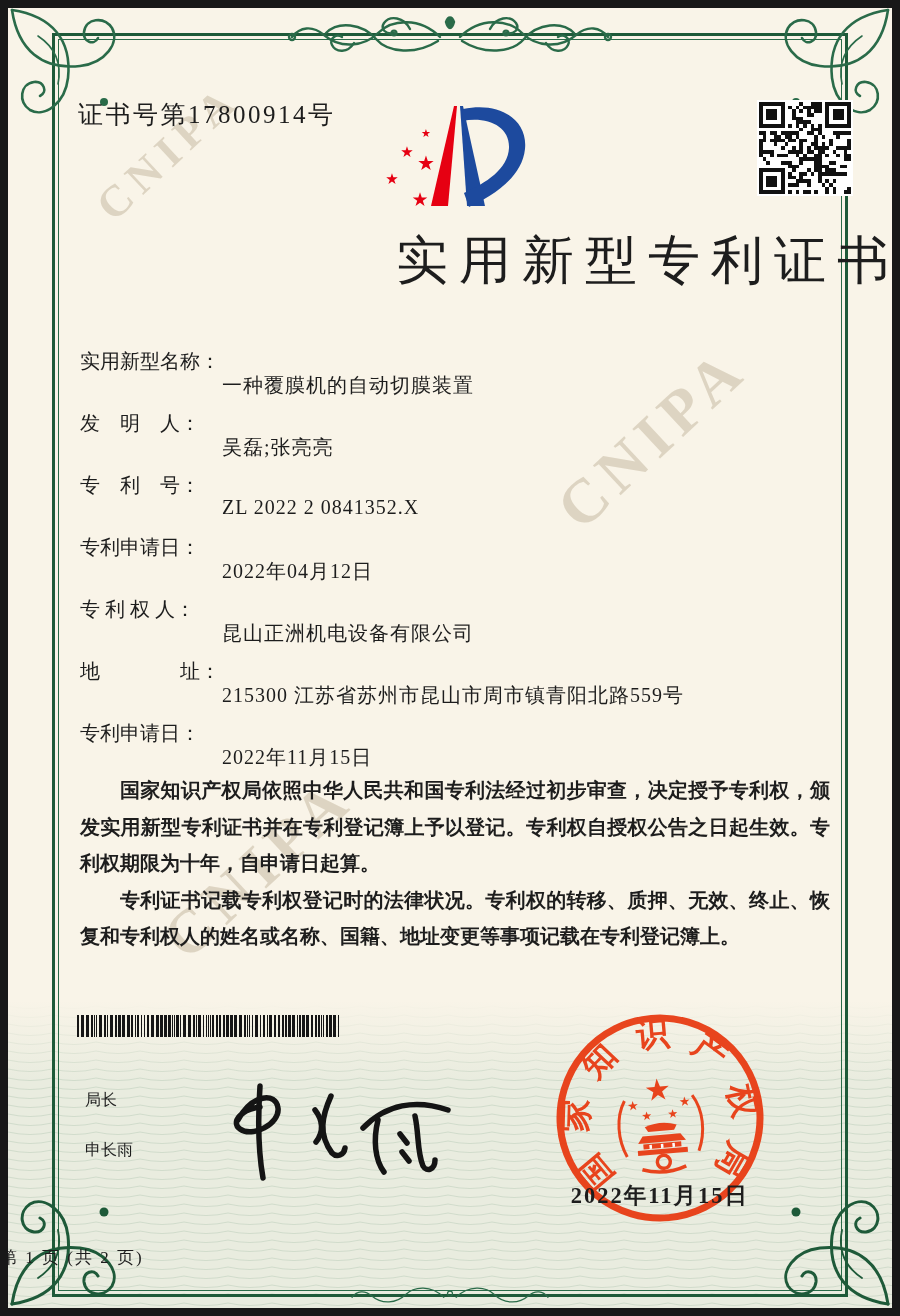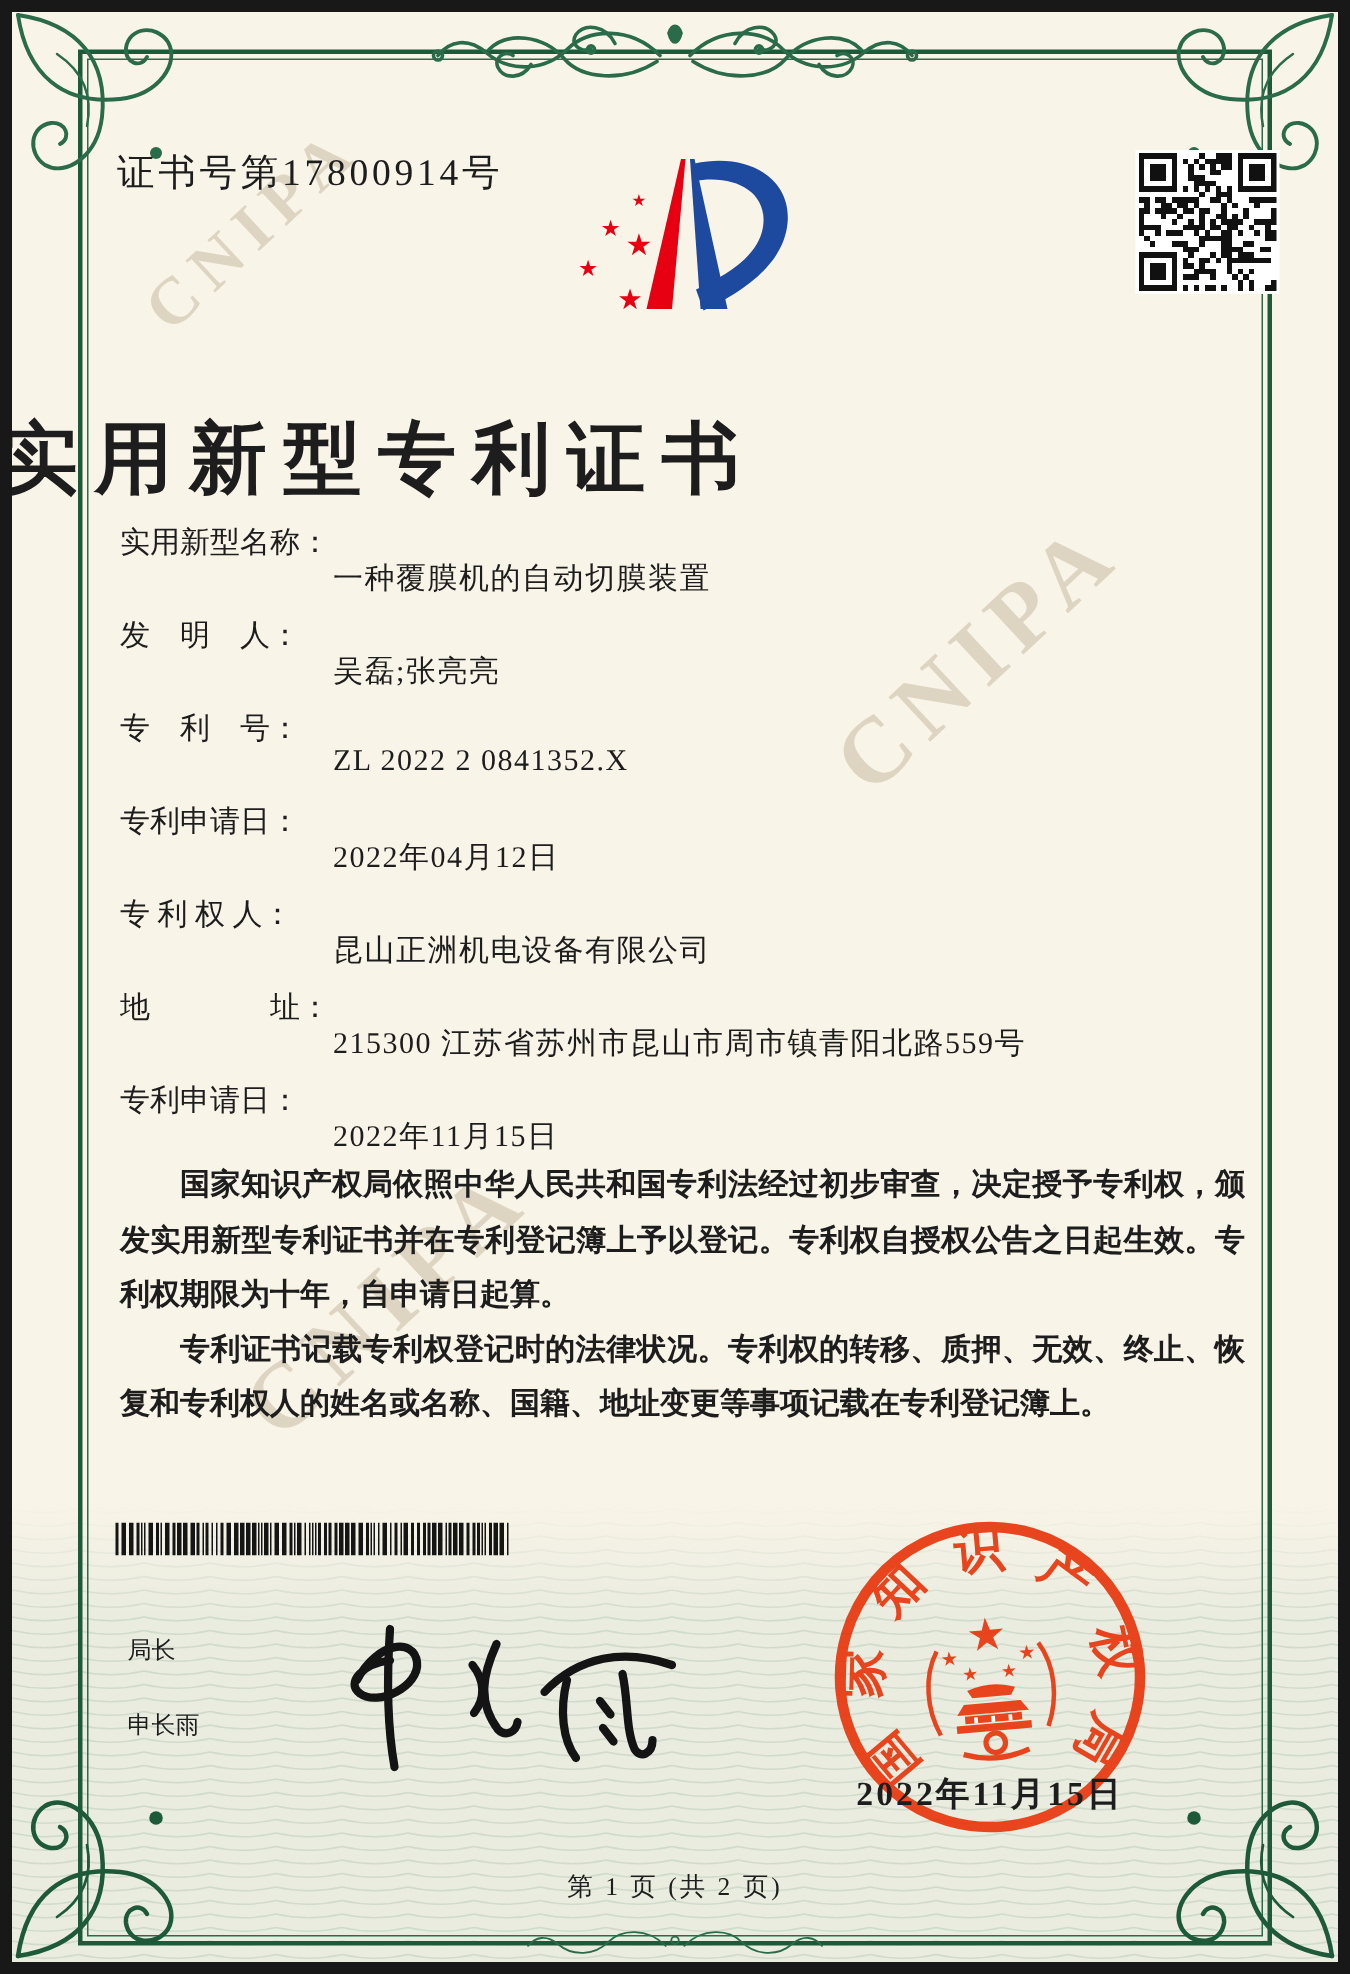--- a/index.html
+++ b/index.html
@@ -13,40 +13,40 @@
   #black-frame{inset:0;border:8px solid #181818;pointer-events:none;z-index:9;}
   
   #green-frame{left:52px;top:33px;width:796px;height:1264px;border:3px solid #1e5a39;box-sizing:border-box;z-index:2;}
   #green-frame-inner{position:absolute;inset:3px;border:1px solid #2a6b49;}
   
   .watermark{z-index:1;font-weight:bold;letter-spacing:8px;color:rgba(198,186,162,.55);transform:translate(-50%,-50%) rotate(-43deg);white-space:nowrap;}
   
   #cert-number{left:78px;top:98px;font-size:25px;letter-spacing:2.5px;z-index:4;}
   #cnipa-logo{left:368px;top:100px;z-index:4;}
   #qr-code{left:757px;top:100px;width:96px;height:96px;background:#fff;padding:2px;box-sizing:border-box;z-index:5;}
-  #cert-title{left:0;right:0;top:226px;text-align:left;font-size:52px;font-weight:bold;letter-spacing:11px;z-index:4;margin-top:45px;}
+  #cert-title{left:0;right:0;top:226px;text-align:right;font-size:52px;font-weight:normal;letter-spacing:11px;z-index:4;}
   
   #fields{left:80px;top:348px;width:760px;display:flex;flex-direction:column;gap:36px;font-size:20px;z-index:4;font-family:Liberation Serif, serif;}
   .frow{position:relative;height:26px;white-space:nowrap;}
   .fvalue{position:absolute;left:142px;top:0;letter-spacing:1px;margin-top:24px;}
   .grant-pair{position:absolute;left:375px;top:0;}
   
   #body-text{left:80px;top:772px;width:750px;font-size:20px;line-height:36.5px;text-align:justify;z-index:4;font-weight:bold;}
   #body-text p{margin:0;text-indent:2em;}
   
   #wave-zone{left:8px;top:1000px;width:884px;height:308px;background:#e9ecdf;z-index:0;}
   #wave-fade{left:8px;top:1000px;width:884px;height:80px;background:linear-gradient(#f9f4e8,rgba(249,244,232,0));z-index:1;}
   #barcode{left:75px;top:1015px;z-index:4;}
   #signer{left:85px;top:1090px;font-family:"Liberation Sans","DejaVu Sans",sans-serif;font-size:16px;z-index:4;}
   #signer div{height:50px;}
   #signature{left:218px;top:1076px;z-index:4;}
   #seal{left:546px;top:1004px;z-index:4;}
   .seal-ch{font-size:33px;font-weight:bold;fill:#e8380f;font-family:"Liberation Serif","DejaVu Serif",serif;}
   #seal-date{left:550px;top:1180px;width:220px;text-align:center;font-size:22.5px;letter-spacing:2px;font-weight:bold;z-index:5;}
-  #page-footer{left:0;right:0;top:1246px;text-align:center;font-size:17px;letter-spacing:2px;z-index:4;}
+  #page-footer{left:0;right:0;top:1246px;font-size:17px;letter-spacing:2px;z-index:4;}
   .orn{z-index:3;pointer-events:none;}
 </style>
 </head>
 <body>
 
 <div id="cert-canvas">
 
   <div class="abs" id="wave-zone">
     <svg id="waves" width="884" height="308">
         <path d="M0 6 q22 5 44 0 q22 5 44 0 q22 5 44 0 q22 5 44 0 q22 5 44 0 q22 5 44 0 q22 5 44 0 q22 5 44 0 q22 5 44 0 q22 5 44 0 q22 5 44 0 q22 5 44 0 q22 5 44 0 q22 5 44 0 q22 5 44 0 q22 5 44 0 q22 5 44 0 q22 5 44 0 q22 5 44 0 q22 5 44 0 q22 5 44 0" fill="none" stroke="#c8d5c4" stroke-width="1" opacity="0.75"></path>

